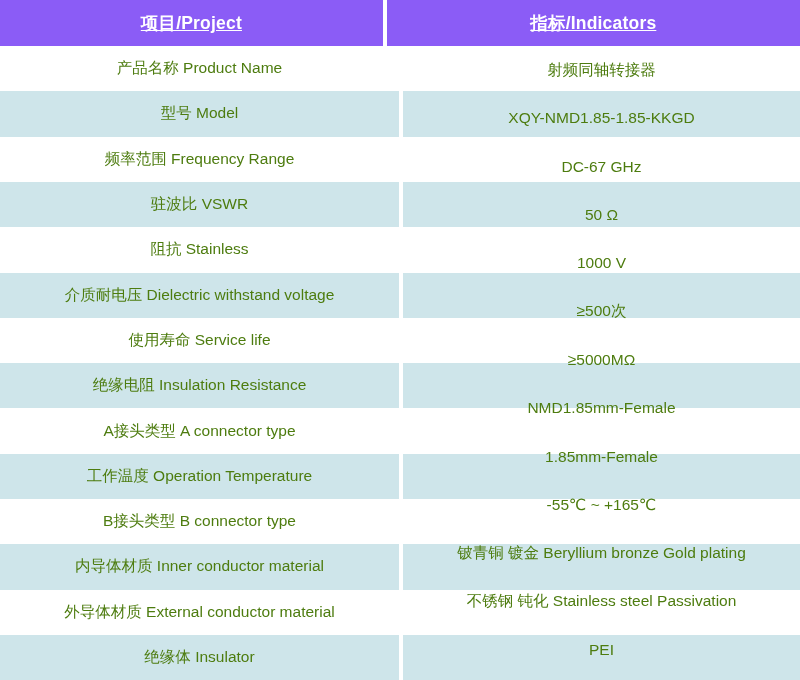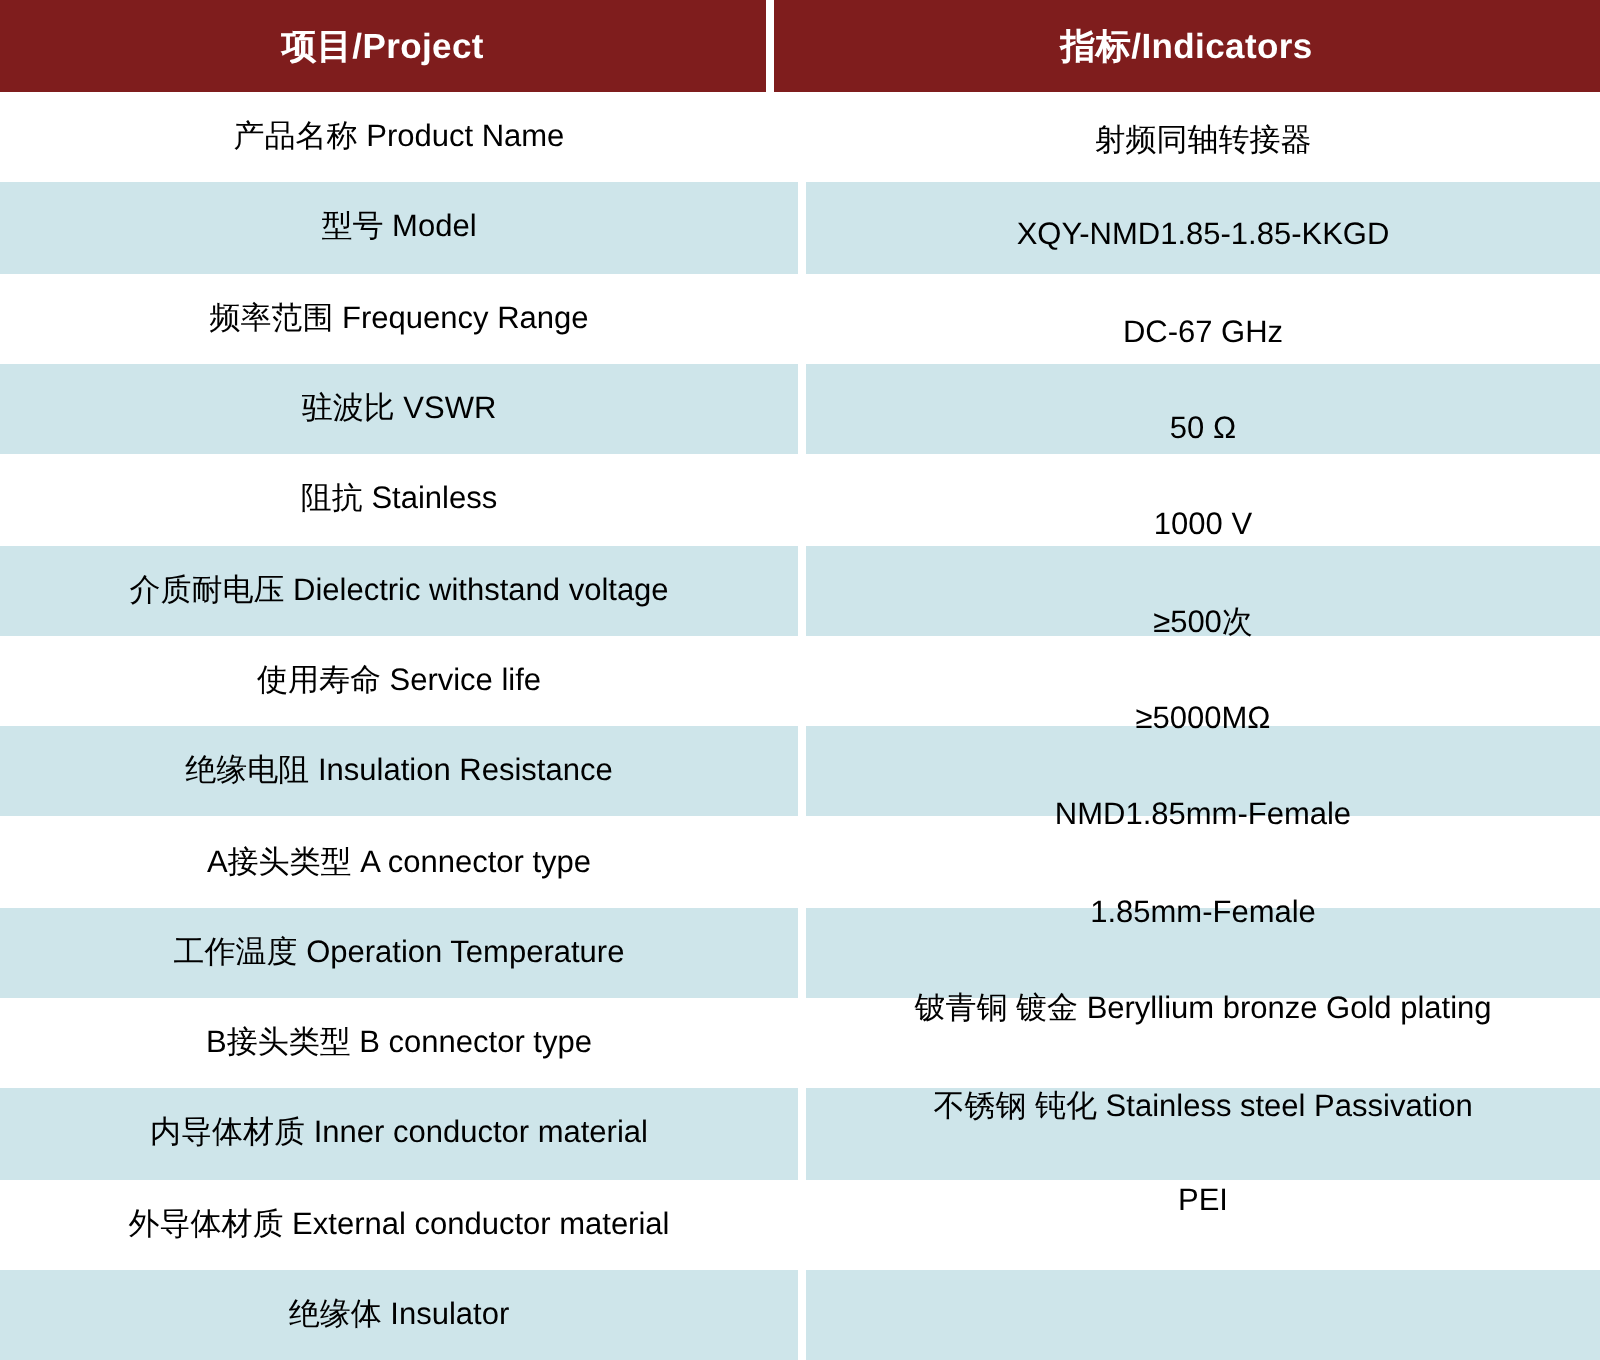--- a/index.html
+++ b/index.html
@@ -20,30 +20,31 @@
     position: relative;
   }
 
   
   .spec-header {
     display: flex;
     height: 46px;
     width: 100%;
   }
   .spec-header .hcell {
-    background: #7f1d1d;
+    background: #8b5cf6;
     color: #ffffff;
     font-weight: bold;
     font-size: 17.5px;
     letter-spacing: 0.2px;
     display: flex;
     align-items: center;
     justify-content: center;
     height: 100%;
     box-sizing: border-box;
+    text-decoration: underline;
   }
   .spec-header .hcell.col-a { width: 399px; }
   .spec-header .hgap      { width: 4px; background: #ffffff; }
   .spec-header .hcell.col-b { width: 431px; }
 
   
   .spec-body {
     position: relative;
     width: 100%;
     height: 634px;
@@ -77,21 +78,21 @@
     z-index: 1;
   }
   .col-a-layer { left: 0;     width: 399px; }
   .col-b-layer { left: 403px; width: 397px; }
 
   .cell {
     display: flex;
     align-items: center;
     justify-content: center;
     text-align: center;
-    color: #000000;
+    color: #4d7c0f;
     font-size: 15.5px;
     box-sizing: border-box;
     padding: 0 8px;
   }
   .col-a-layer .cell {
     height: 45.3px;
   }
   
   .col-b-layer .cell {
     height: 48.3px;
@@ -200,19 +201,20 @@
     <div class="text-layer col-b-layer" id="col-b">
         <div class="cell">射频同轴转接器</div>
         <div class="cell">XQY-NMD1.85-1.85-KKGD</div>
         <div class="cell">DC-67 GHz</div>
         <div class="cell">50 Ω</div>
         <div class="cell">1000 V</div>
         <div class="cell">≥500次</div>
         <div class="cell">≥5000MΩ</div>
         <div class="cell">NMD1.85mm-Female</div>
         <div class="cell">1.85mm-Female</div>
+        <div class="cell">-55℃ ~ +165℃</div>
         <div class="cell">铍青铜 镀金 Beryllium bronze Gold plating</div>
         <div class="cell">不锈钢 钝化 Stainless steel Passivation</div>
         <div class="cell">PEI</div>
       </div>
   </div>
 
 </div>
 
 </body></html>

